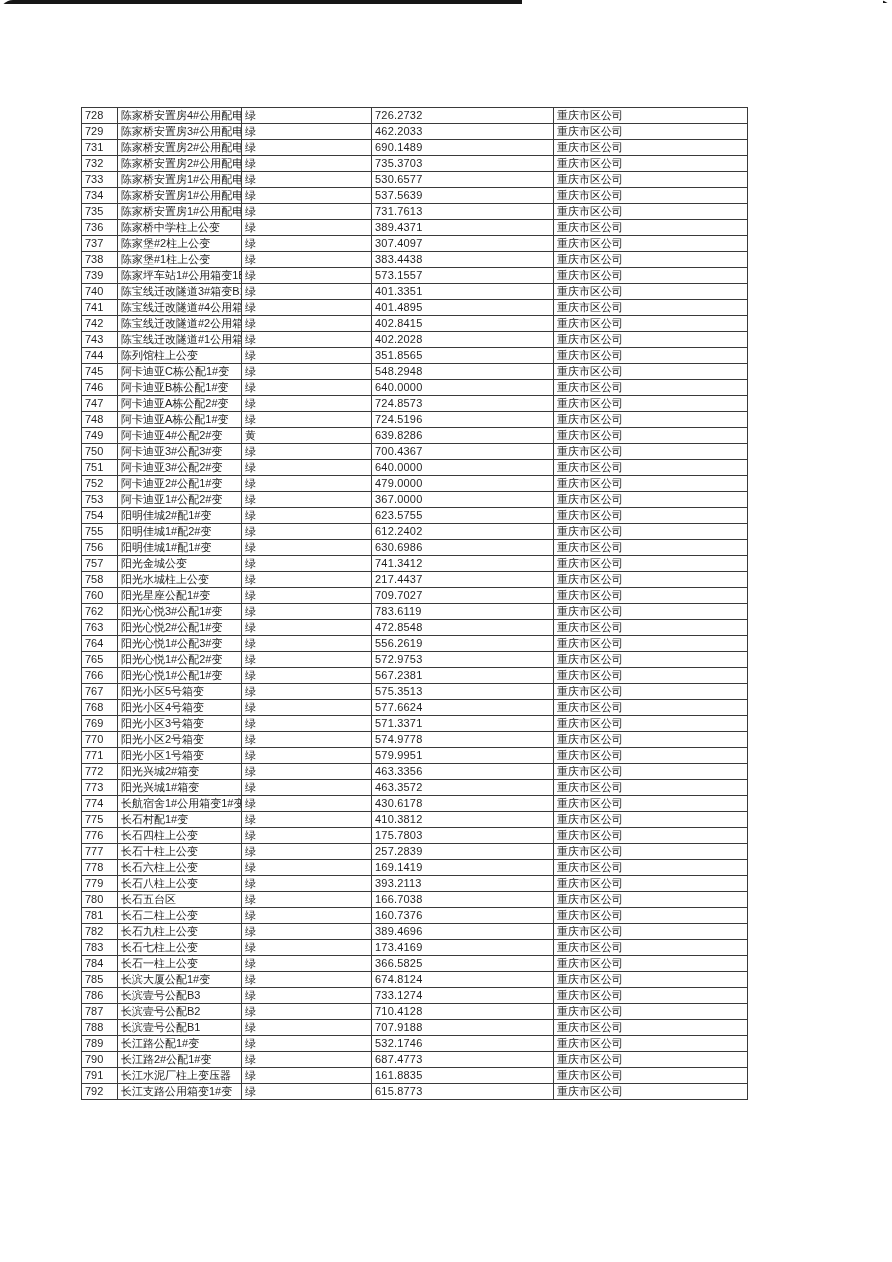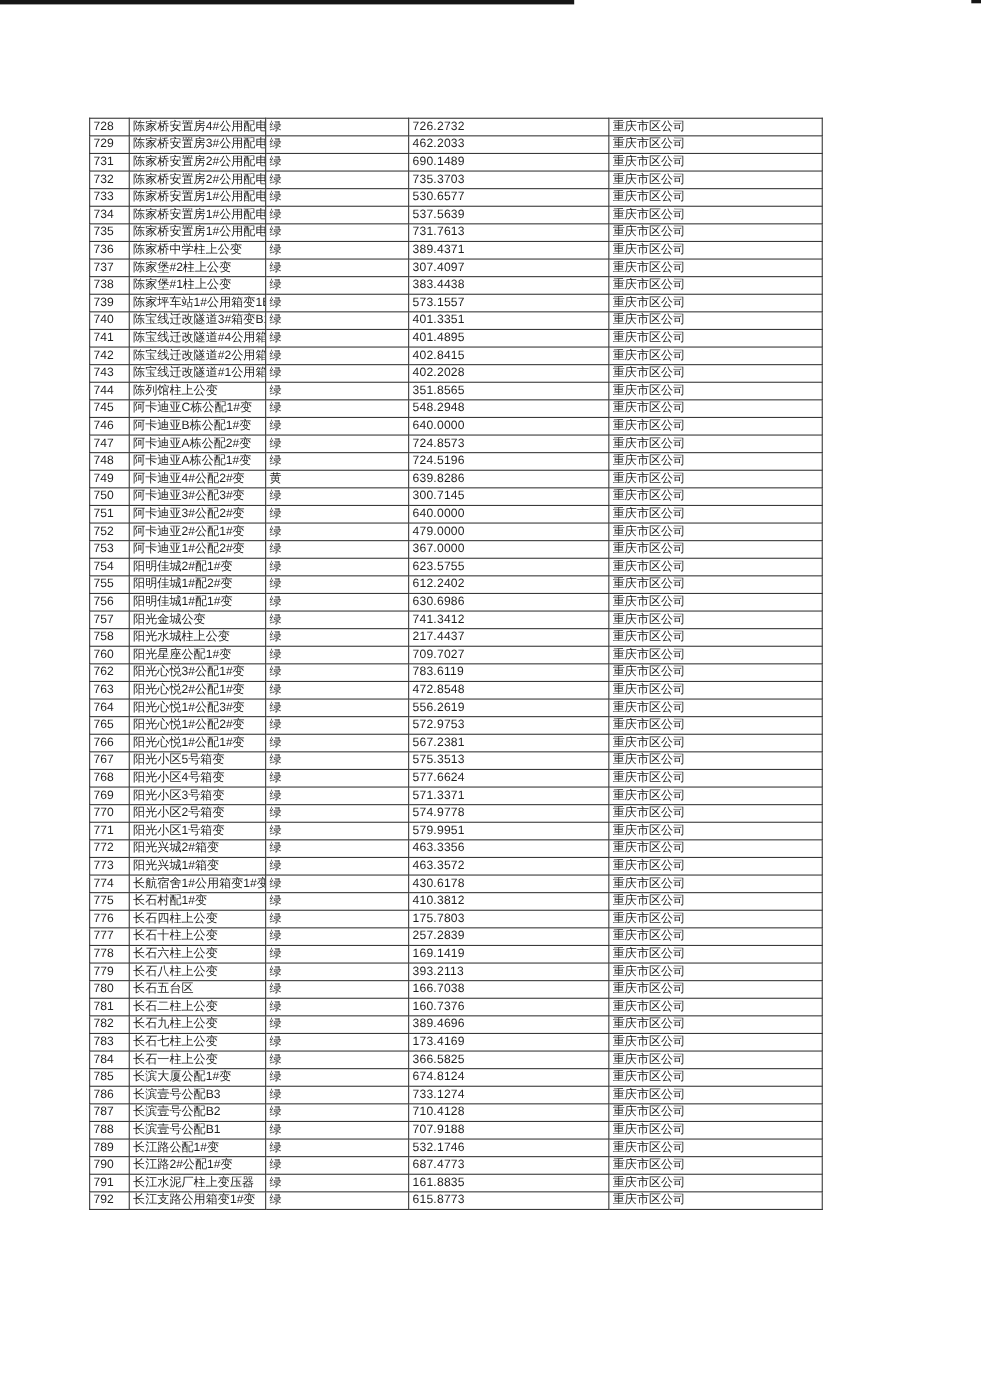--- a/index.html
+++ b/index.html
@@ -7,20 +7,21 @@
     padding: 0;
     background: #ffffff;
   }
   .page {
     position: relative;
     width: 892px;
     height: 1262px;
     background: #ffffff;
     font-family: "Liberation Sans", "DejaVu Sans", sans-serif;
     overflow: hidden;
+    border-radius: 13px;
   }
   .scan-bar-top {
     position: absolute;
     left: 0;
     top: 0;
     width: 522px;
     height: 4px;
     background: #161616;
   }
   .scan-mark-topright {
@@ -231,21 +232,21 @@
       <td class="c-name">阿卡迪亚4#公配2#变</td>
       <td class="c-status">黄</td>
       <td class="c-value">639.8286</td>
       <td class="c-company">重庆市区公司</td>
     </tr>
 
     <tr>
       <td class="c-no">750</td>
       <td class="c-name">阿卡迪亚3#公配3#变</td>
       <td class="c-status">绿</td>
-      <td class="c-value">300.7145</td>
+      <td class="c-value">700.4367</td>
       <td class="c-company">重庆市区公司</td>
     </tr>
 
     <tr>
       <td class="c-no">751</td>
       <td class="c-name">阿卡迪亚3#公配2#变</td>
       <td class="c-status">绿</td>
       <td class="c-value">640.0000</td>
       <td class="c-company">重庆市区公司</td>
     </tr>

